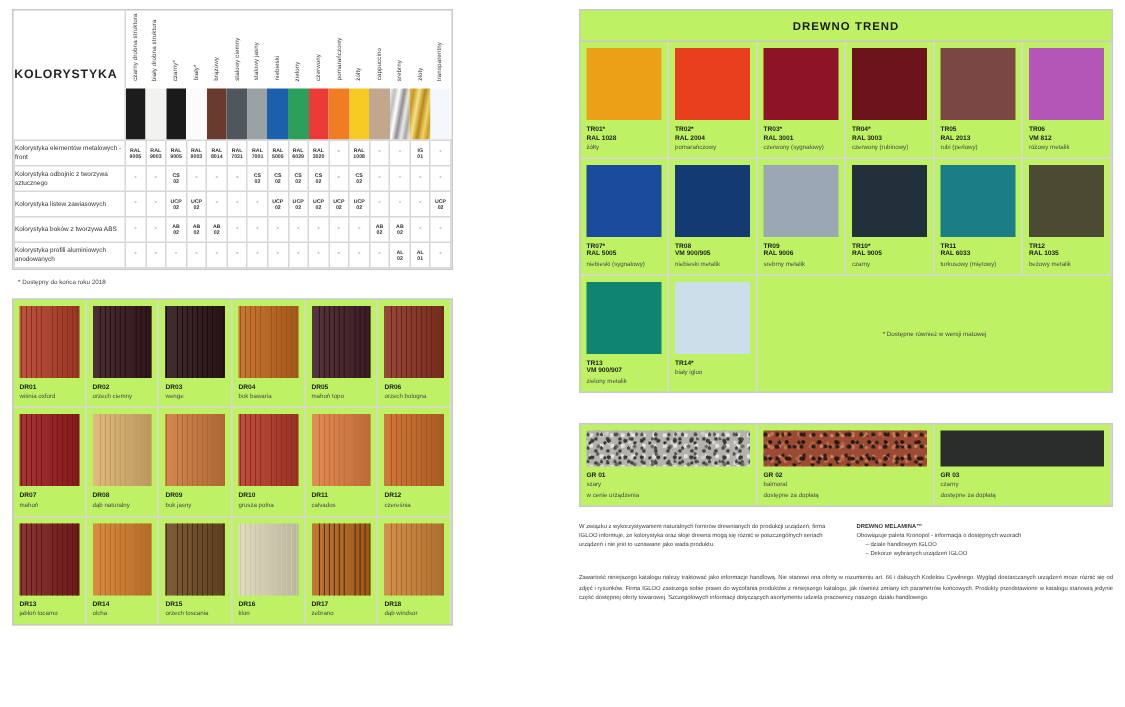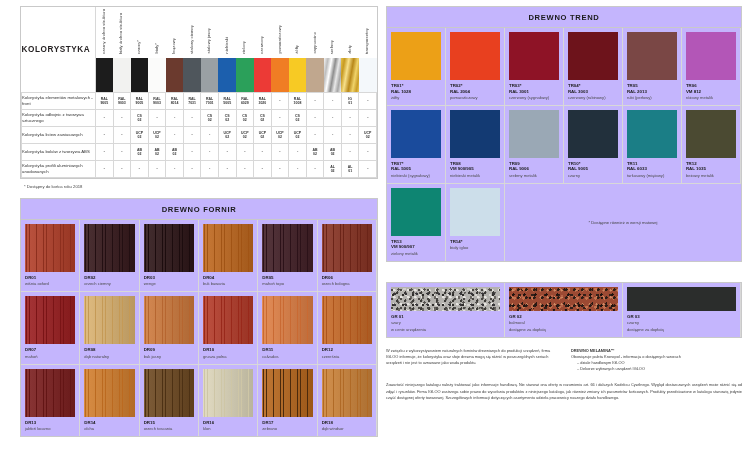--- a/index.html
+++ b/index.html
@@ -6,25 +6,25 @@
   html, body { margin:0; padding:0; }
   body {
     width:750px; height:471px;
     background:#ffffff;
     font-family:"Liberation Sans", sans-serif;
     color:#231f20;
     overflow:hidden;
     position:relative;
   }
   .page { position:relative; width:750px; height:471px; }
-  .col-left  { position:absolute; left:20px;  top:6px; width:358px; }
+  .col-left  { position:absolute; left:8px;  top:6px; width:294px; }
   .col-right { position:absolute; left:386px;top:6px; width:356px; }
 
   
-  .panel { border:1px solid #c9c9c9; background:#c4b5fd; }
+  .panel { border:1px solid #c9c9c9; background:#bef264; }
   .panel-title {
     text-align:center; font-weight:bold; letter-spacing:.09em;
     font-size:7.6px; padding:6px 0 5px; border-bottom:1px solid #c9c9c9;
     color:#1a1a1a;
   }
 
   
   .kol-wrap { border:1px solid #c9c9c9; }
   table.kol { border-collapse:collapse; width:100%; table-layout:fixed; }
   table.kol td, table.kol th { border:1px solid #d8d8d8; padding:0; }
@@ -307,21 +307,20 @@
               <td class="cell"><b>AL</b><br><b>02</b></td>
               <td class="cell"><b>AL</b><br><b>01</b></td>
               <td class="cell"><span class="dash">-</span></td>
             </tr>
           </tbody>
       </table>
     </div>
     <div class="note">* Dostępny do końca roku 2018</div>
 
     <div class="panel fornir" style="margin-top:9px;">
-      <div class="panel-title">DREWNO FORNIR</div>
       <div class="grid" id="fornir-grid">
           <div class="cellbox">
             <div class="chip" style="background-color:#b4402a;background-image:repeating-linear-gradient(90deg,rgba(0,0,0,0) 0px, rgba(0,0,0,0) 1px,#8d2f1e 1px, #8d2f1e 1.6px,rgba(0,0,0,0) 1.6px, rgba(0,0,0,0) 3.4px),linear-gradient(90deg, rgba(255,255,255,.10), rgba(0,0,0,.16));"></div>
             <div class="code">DR01</div>
             <div class="desc">wiśnia oxford</div>
           </div>
           <div class="cellbox">
             <div class="chip" style="background-color:#37191c;background-image:repeating-linear-gradient(90deg,rgba(0,0,0,0) 0px, rgba(0,0,0,0) 1px,#230f12 1px, #230f12 1.6px,rgba(0,0,0,0) 1.6px, rgba(0,0,0,0) 3.4px),linear-gradient(90deg, rgba(255,255,255,.10), rgba(0,0,0,.16));"></div>
             <div class="code">DR02</div>
             <div class="desc">orzech ciemny</div>

